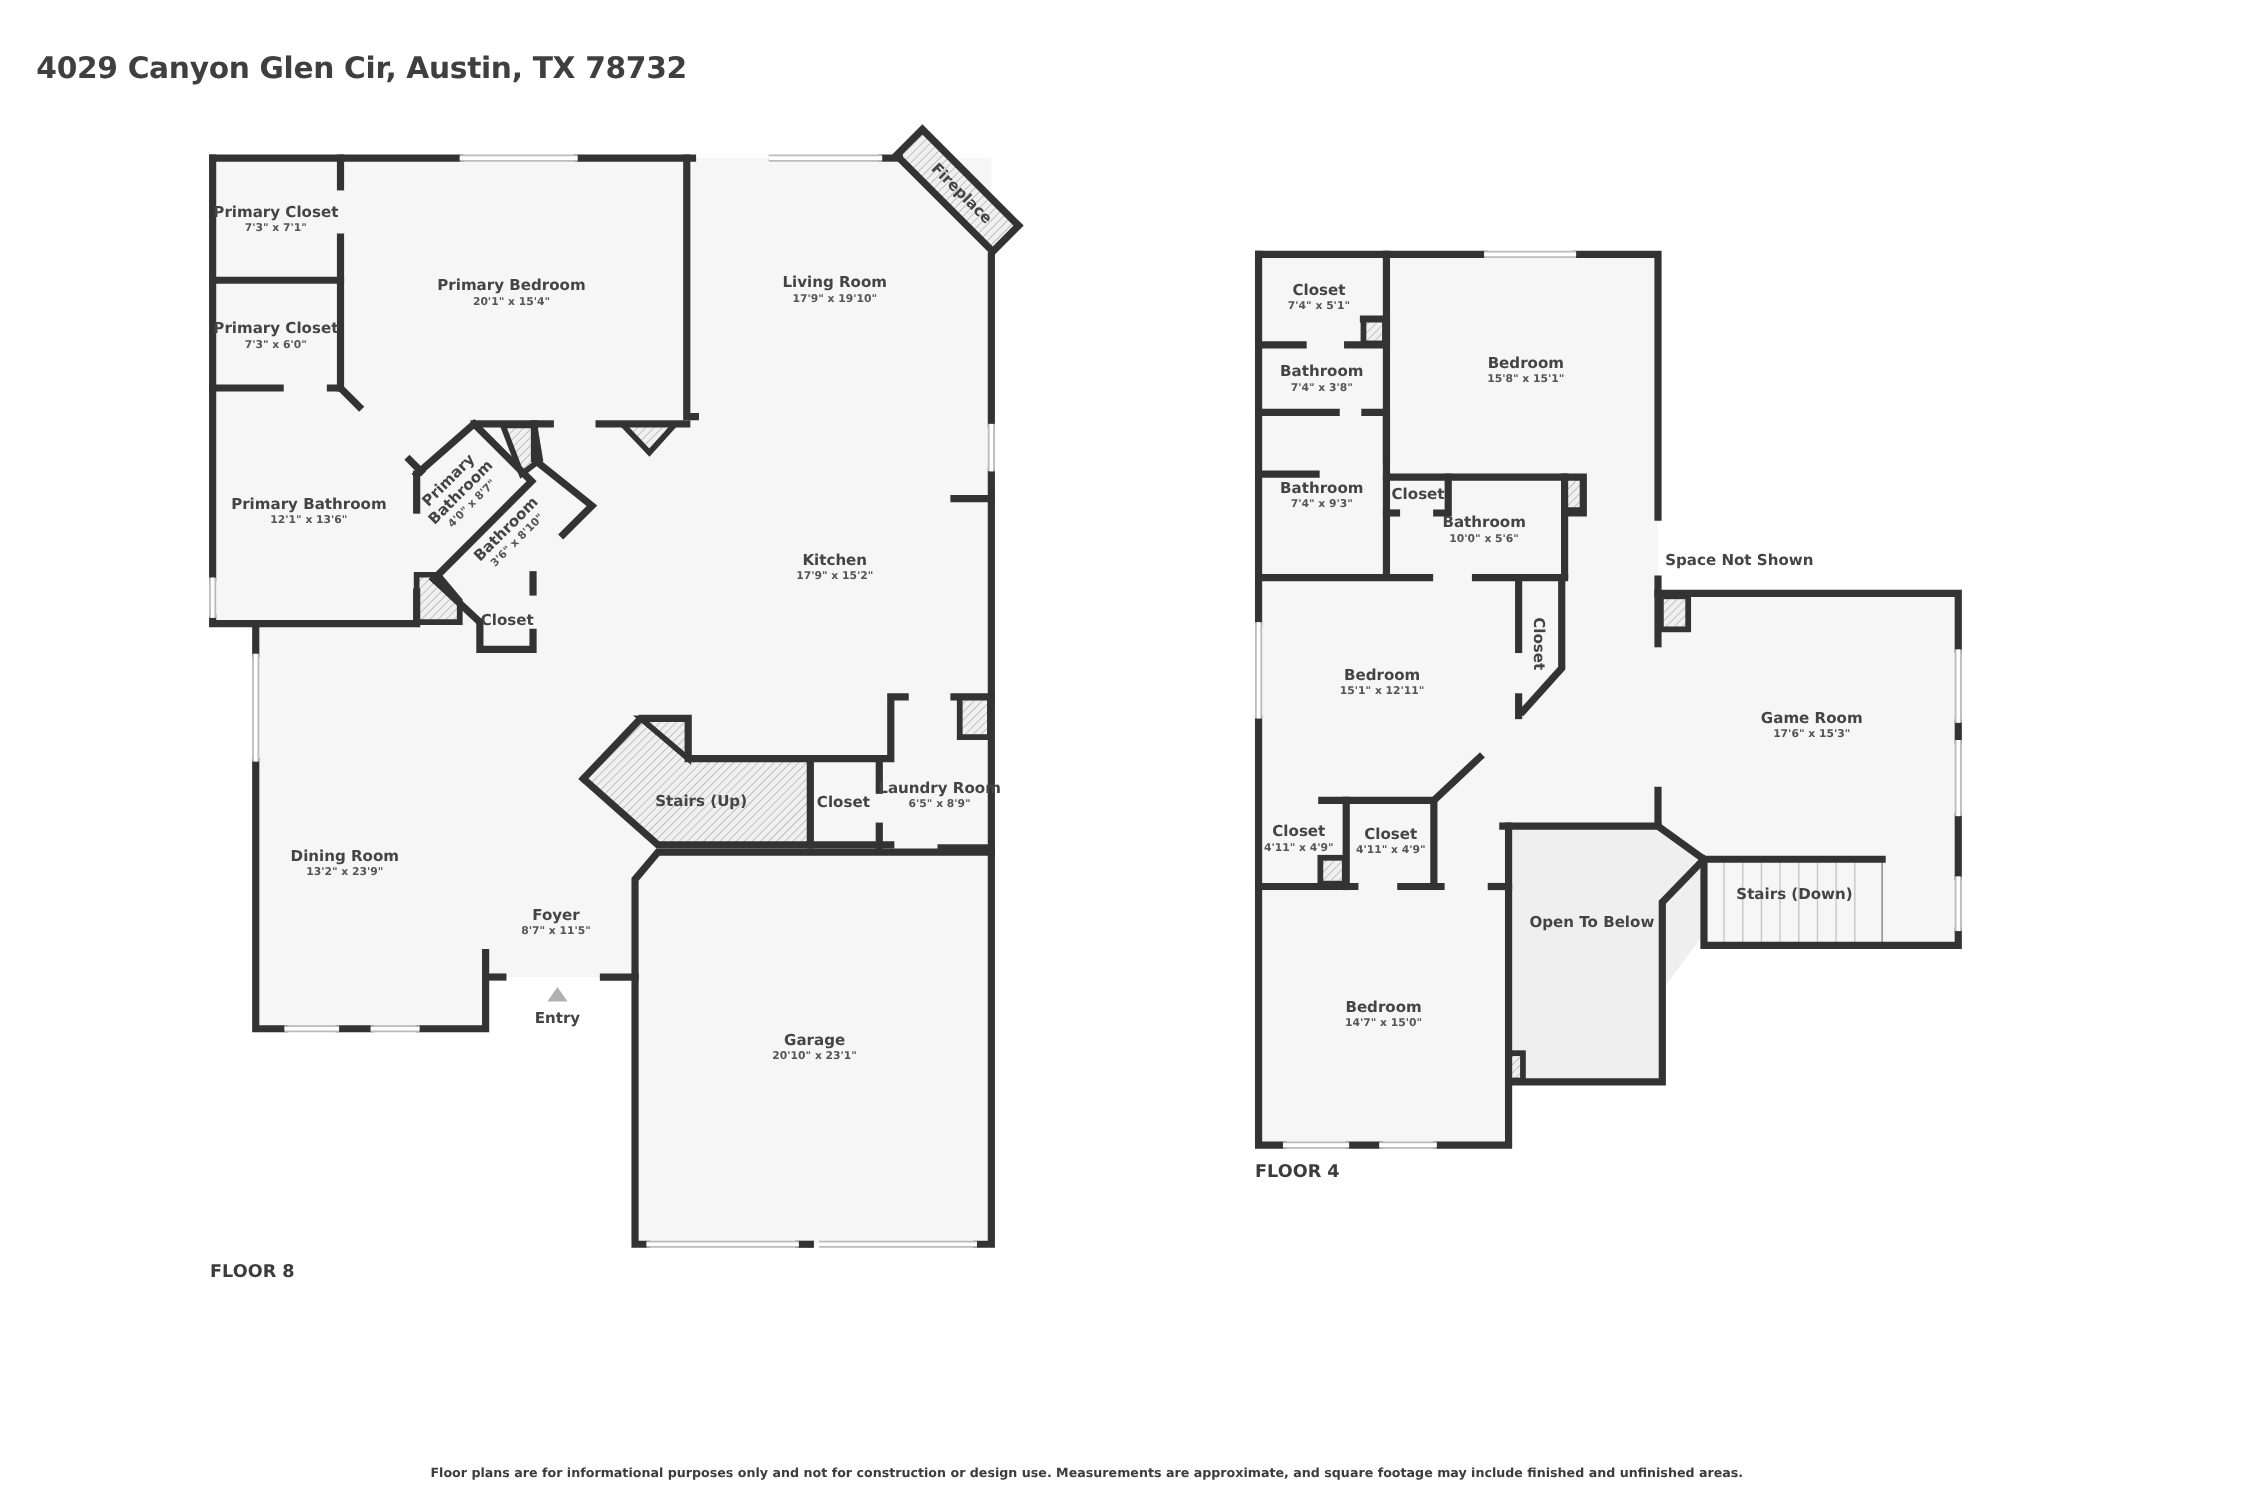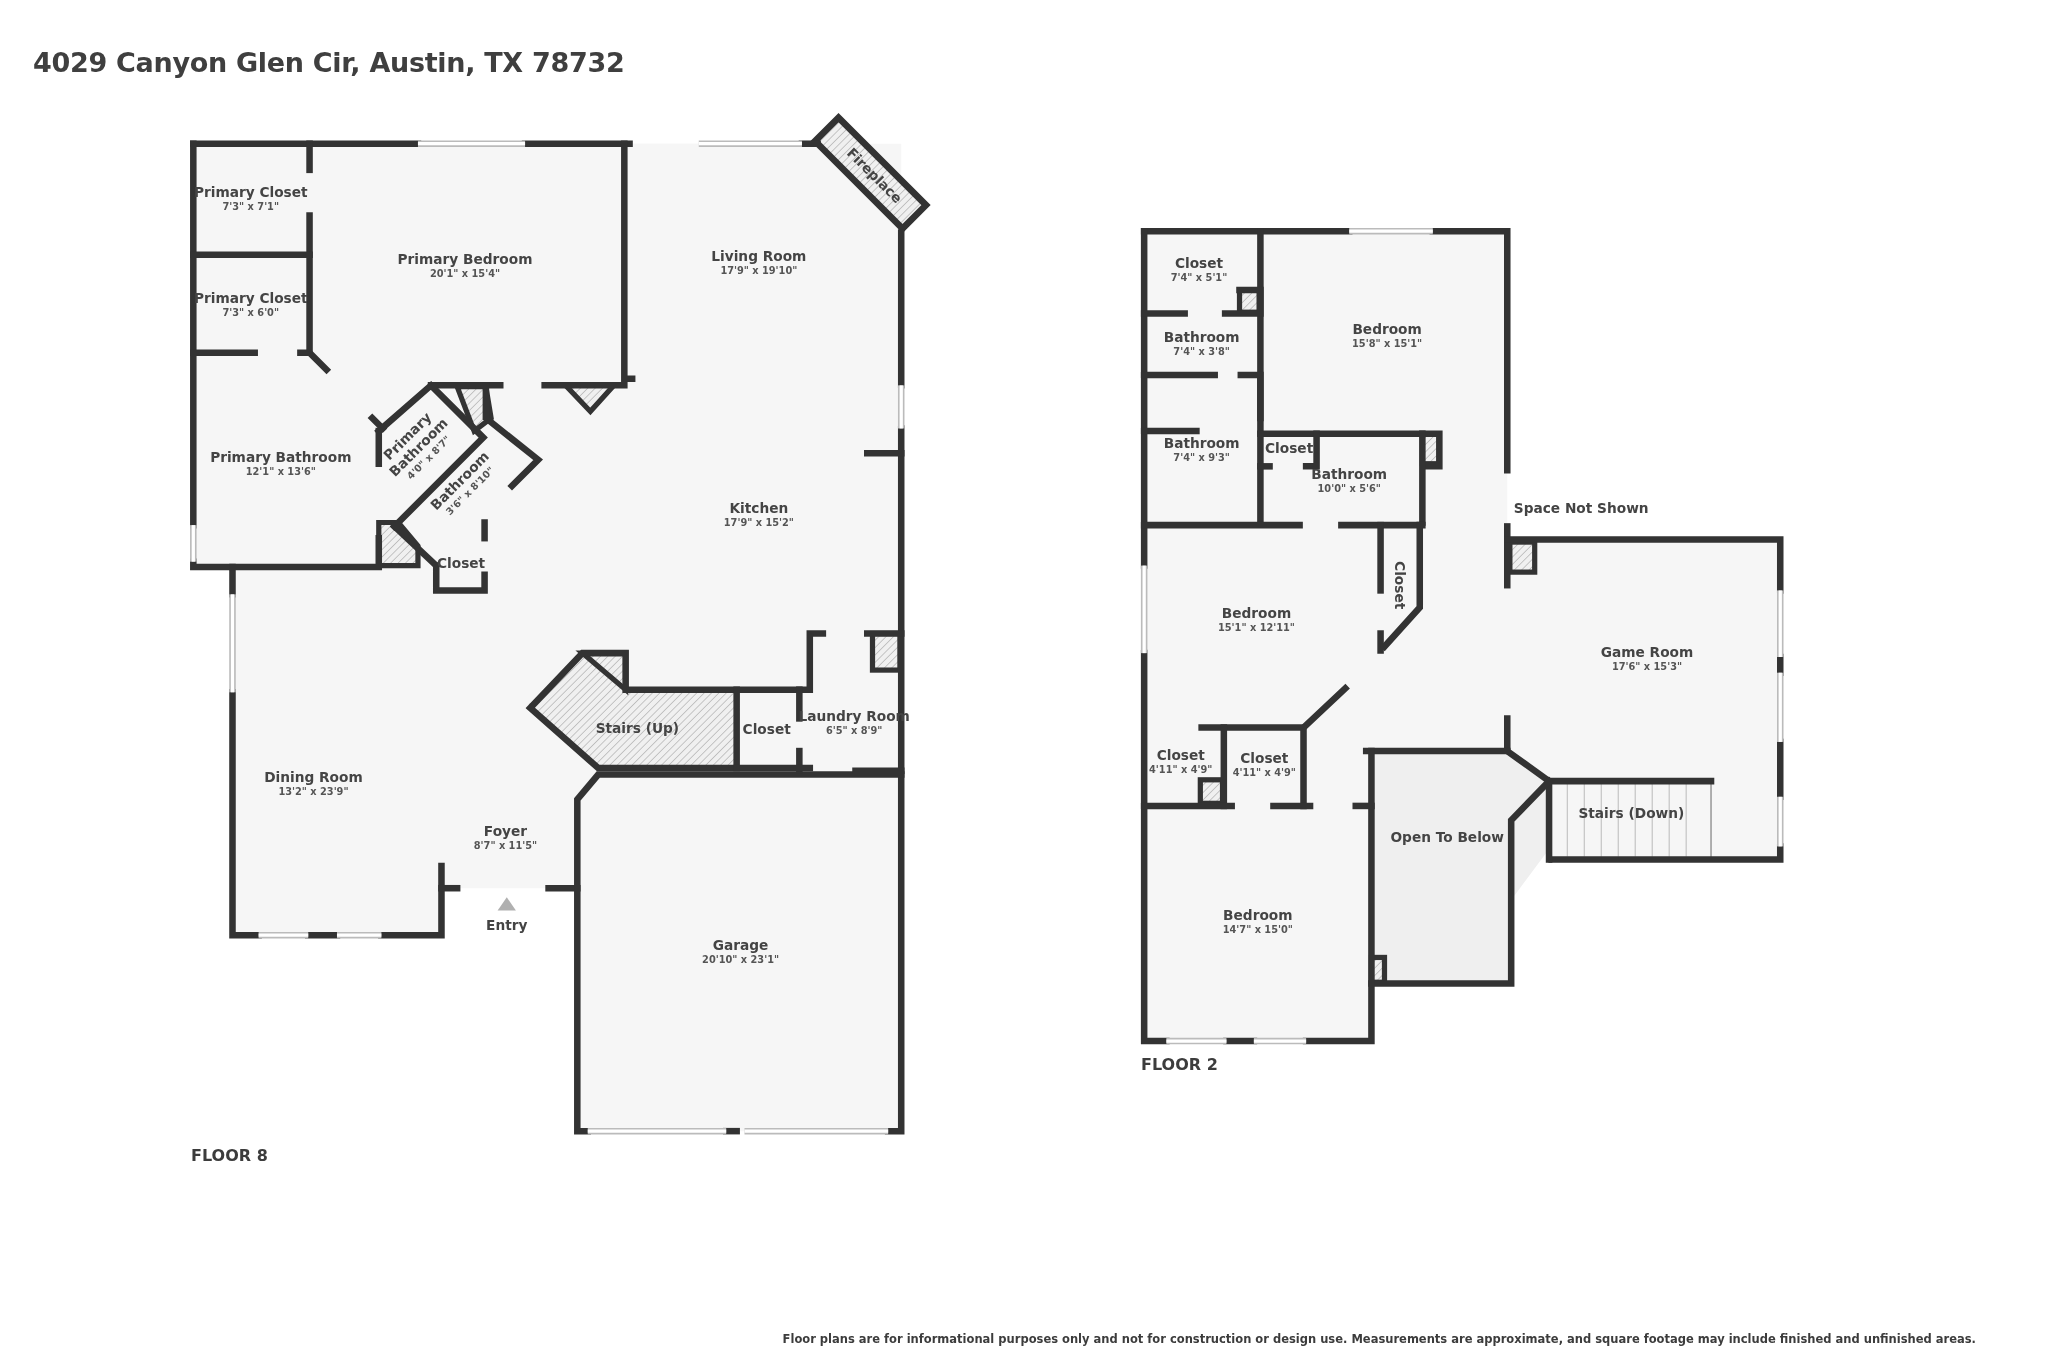--- a/index.html
+++ b/index.html
@@ -1,20 +1,20 @@
 <!DOCTYPE html>
 <html><head>
 <meta charset="utf-8">
 <style>
   html,body{margin:0;padding:0;background:#ffffff;}
   body{width:2048px;height:1365px;position:relative;overflow:hidden;font-family:"DejaVu Sans","Liberation Sans",sans-serif;color:#3c3c3c;}
   #title{position:absolute;left:33px;top:16px;font-size:27px;font-weight:bold;color:#3f3f3f;letter-spacing:-0.3px;margin-top:31px;}
   #plan{position:absolute;left:0;top:0;width:2048px;height:1365px;}
   .floor-label{position:absolute;font-size:16px;font-weight:bold;color:#3c3c3c;}
-  #disclaimer{position:absolute;left:0;width:1976px;top:1332px;text-align:right;font-size:11.5px;font-weight:bold;color:#3c3c3c;}
+  #disclaimer{position:absolute;left:0;width:1976px;top:1332px;text-align:center;font-size:11.5px;font-weight:bold;color:#3c3c3c;}
   .rn{font-weight:bold;fill:#444;font-size:10.5px;text-anchor:middle;font-family:"DejaVu Sans","Liberation Sans",sans-serif;}
   .rd{font-weight:bold;fill:#555;font-size:7.5px;text-anchor:middle;font-family:"DejaVu Sans","Liberation Sans",sans-serif;}
   .wall{stroke:#333333;stroke-width:5;fill:none;stroke-linecap:square;stroke-linejoin:miter;}
   .win{stroke:#bbbbbb;stroke-width:5;fill:none;}
   .winin{stroke:#ffffff;stroke-width:2.5;fill:none;}
 </style>
 </head>
 <body>
 
 <div id="title">4029 Canyon Glen Cir, Austin, TX 78732</div>
@@ -234,15 +234,15 @@
     <text class="rn" x="968" y="584">Closet</text>
     <text class="rd" x="968" y="594">4'11" x 4'9"</text>
     <text class="rn" x="1108" y="645">Open To Below</text>
     <text class="rn" x="1249" y="626">Stairs (Down)</text>
     <text class="rn" x="963" y="704">Bedroom</text>
     <text class="rd" x="963" y="714">14'7" x 15'0"</text>
   </g>
 </svg>
 
 <div class="floor-label" style="left:191px;top:1146px;">FLOOR 8</div>
-<div class="floor-label" style="left:1141px;top:1055px;">FLOOR 2</div>
+<div class="floor-label" style="left:1141px;top:1055px;">FLOOR 4</div>
 
 <div id="disclaimer">Floor plans are for informational purposes only and not for construction or design use. Measurements are approximate, and square footage may include finished and unfinished areas.</div>
 
 </body></html>

